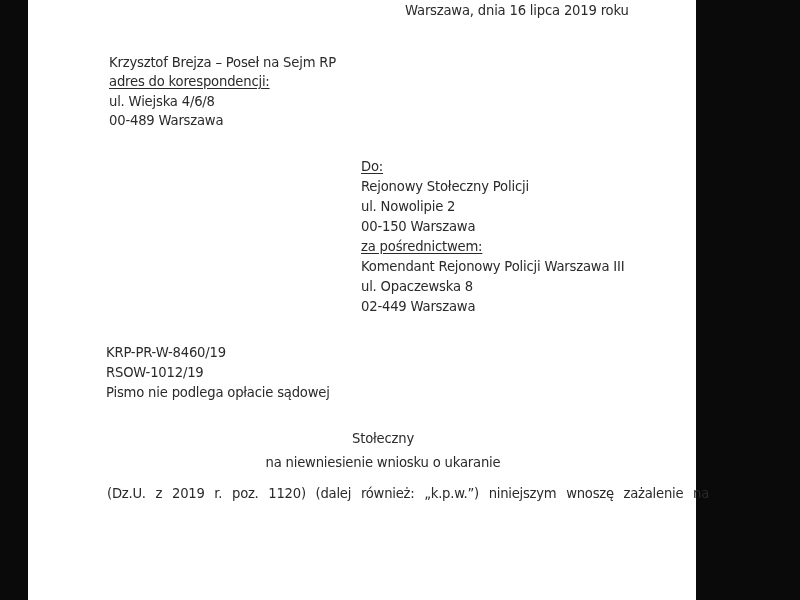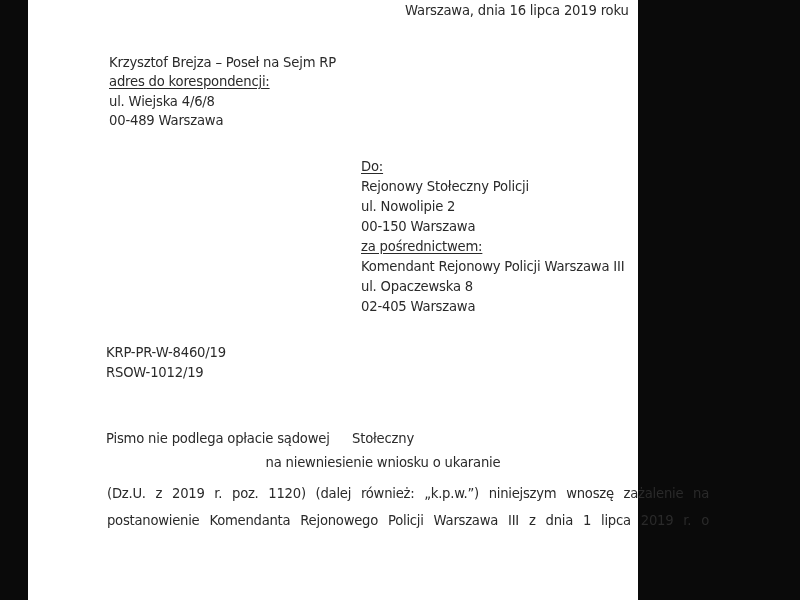--- a/index.html
+++ b/index.html
@@ -4,21 +4,21 @@
 <style>
   html, body { margin: 0; padding: 0; }
   body {
     width: 800px; height: 600px; overflow: hidden;
     background: #0a0a0a;
     position: relative;
     font-family: "DejaVu Sans", sans-serif;
     color: #2a2a2a;
   }
   .page {
-    position: absolute; left: 28px; top: 0; width: 610px; height: 600px;
+    position: absolute; left: 28px; top: 0; width: 668px; height: 600px;
     background: #ffffff;
   }
   .t { position: absolute; white-space: nowrap; font-size: 13.2px; line-height: 19px; letter-spacing: -0.2px; }
   .b { font-weight: normal; }
   .u { text-decoration: underline; text-underline-offset: 2px; }
   .para {
     position: absolute; left: 79px; top: 480px; width: 602px;
     font-size: 13.2px; line-height: 27px; text-align: justify; letter-spacing: -0.25px;
     word-spacing: 1px;
   }
@@ -40,32 +40,31 @@
   </div>
 
   <div>
     <div class="t u" style="left:333px; top:157px;">Do:</div>
     <div class="t b" style="left:333px; top:177px;">Rejonowy Stołeczny Policji</div>
     <div class="t b" style="left:333px; top:197px;">ul. Nowolipie 2</div>
     <div class="t b" style="left:333px; top:217px;">00-150 Warszawa</div>
     <div class="t u" style="left:333px; top:237px;">za pośrednictwem:</div>
     <div class="t" style="left:333px; top:257px;">Komendant Rejonowy Policji Warszawa III</div>
     <div class="t" style="left:333px; top:277px;">ul. Opaczewska 8</div>
-    <div class="t" style="left:333px; top:297px;">02-405 Warszawa</div>
+    <div class="t" style="left:333px; top:297px;">02-449 Warszawa</div>
   </div>
 
   <div>
     <div class="t" style="left:78px; top:343px;">KRP-PR-W-8460/19</div>
     <div class="t" style="left:78px; top:363px;">RSOW-1012/19</div>
-    <div class="t" style="left:78px; top:383px;margin-top:46px;">Pismo nie podlega opłacie sądowej</div>
+    <div class="t" style="left:78px; top:383px;">Pismo nie podlega opłacie sądowej</div>
   </div>
 
   <div>
     <div class="t b" style="left:0; width:710px; top:429px; text-align:center; padding-left:0;">Stołeczny</div>
     <div class="t b" style="left:0; width:710px; top:453px; text-align:center;">na niewniesienie wniosku o ukaranie</div>
   </div>
 
   <div class="para">
     <span class="line">(Dz.U. z 2019 r. poz. 1120) (dalej również: „k.p.w.”) niniejszym wnoszę zażalenie na</span>
-    <span class="line">postanowienie Komendanta Rejonowego Policji Warszawa III z dnia 1 lipca 2019 r. o</span>
   </div>
 
 </div>
 
 </body></html>

